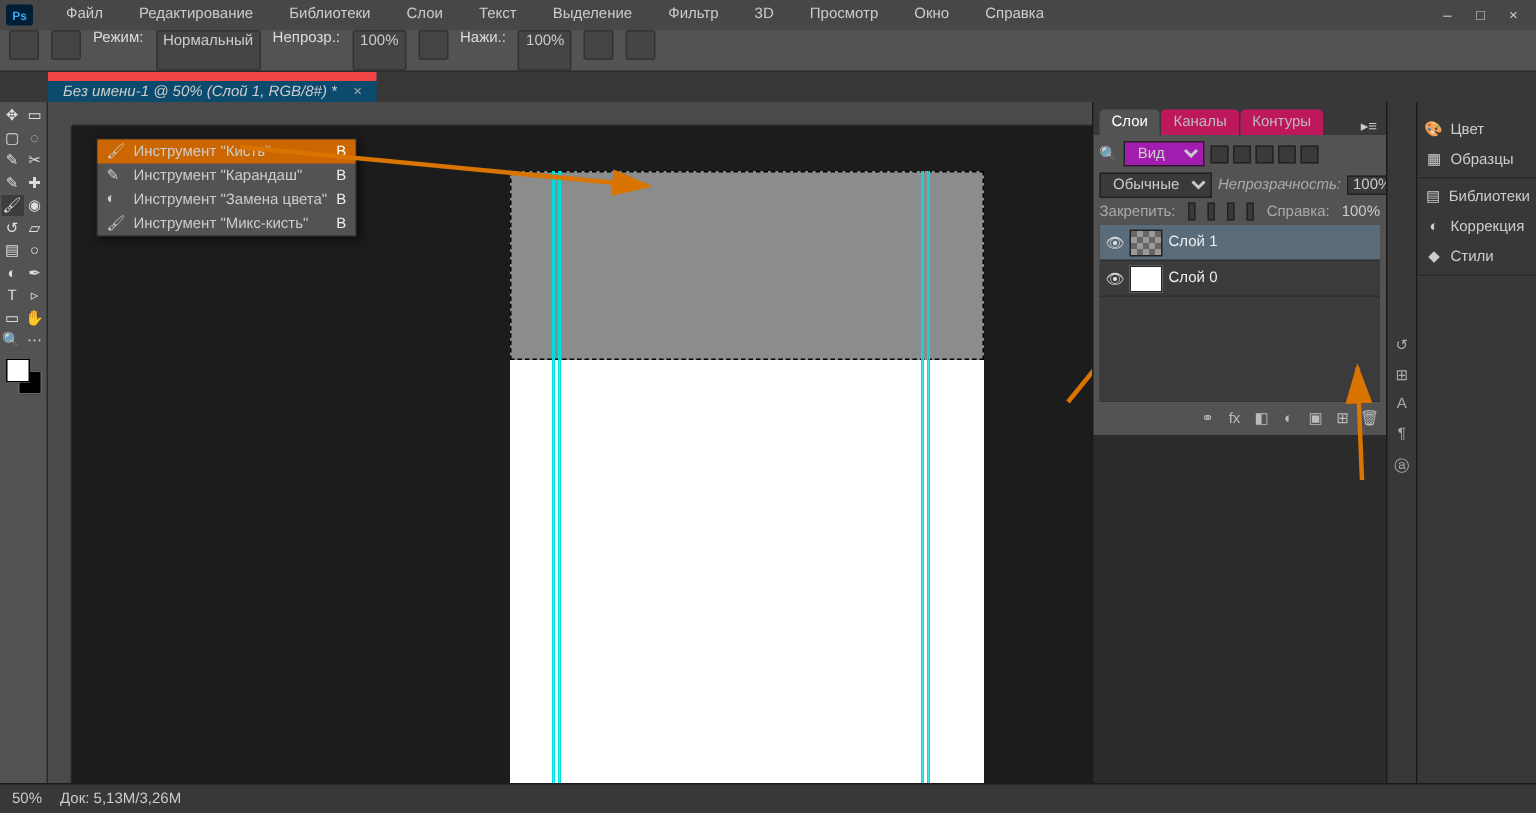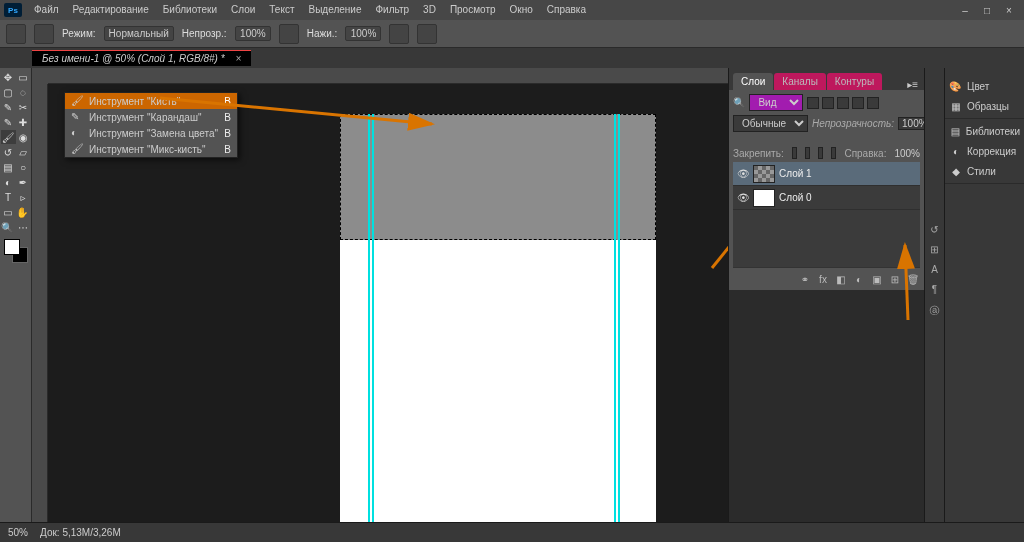--- a/index.html
+++ b/index.html
@@ -1,34 +1,34 @@
 <!DOCTYPE html>
 <html><head>
 <meta charset="utf-8">
 <style>
 * { margin: 0; padding: 0; box-sizing: border-box; font-family: "Segoe UI", Tahoma, sans-serif; font-size: 10px; color: #ccc; user-select: none; }
 html, body { width: 1024px; height: 542px; background: #1e1e1e; overflow: hidden; }
 
 
-.menubar { height: 20px; background: #474747; display: flex; align-items: center; padding-left: 4px; gap: 2px; }
+.menubar { height: 20px; background: #474747; display: flex; align-items: center; padding-left: 4px; gap: 12px; }
 .ps-logo { width: 18px; height: 14px; background: #001e36; color: #31a8ff; font-weight: bold; font-size: 8px; display: flex; align-items: center; justify-content: center; border-radius: 2px; margin-right: 4px; }
 .menubar-item { padding: 0 6px; line-height: 20px; cursor: default; }
 .window-controls { margin-left: auto; display: flex; gap: 8px; padding-right: 8px; }
 .window-controls span { width: 14px; text-align: center; cursor: default; }
 
 
-.optionsbar { height: 28px; background: #535353; display: flex; align-items: center; padding: 0 6px; gap: 8px; border-bottom: 1px solid #2a2a2a; }
+.optionsbar { height: 28px; background: #535353; display: flex; padding: 0 6px; gap: 8px; border-bottom: 1px solid #2a2a2a; }
 .opt-icon { width: 20px; height: 20px; background: #444; border: 1px solid #333; border-radius: 2px; }
 .opt-label { color: #ddd; }
 .opt-select { background: #444; border: 1px solid #333; padding: 1px 4px; border-radius: 2px; }
 .opt-input { background: #444; border: 1px solid #333; padding: 1px 4px; width: 36px; text-align: right; border-radius: 2px; }
 
 
 .doctab-strip { height: 20px; background: #383838; display: flex; align-items: center; padding-left: 32px; }
-.doctab { background: #000000; padding: 2px 10px; font-style: italic; color: #fff; border-top: 1px solid #ef4444; }
+.doctab { background: #0c4a6e; padding: 2px 10px; font-style: italic; color: #fff; border-top: 6px solid #ef4444; }
 .doctab .close { margin-left: 8px; color: #aaa; }
 
 
 .main { display: flex; height: calc(542px - 20px - 28px - 20px - 20px); }
 .toolbox { width: 32px; background: #535353; display: flex; flex-direction: column; align-items: center; padding-top: 2px; gap: 1px; border-right: 1px solid #2a2a2a; }
 .tool { width: 14px; height: 14px; display: flex; align-items: center; justify-content: center; font-size: 10px; cursor: default; color: #ddd; }
 .tool-row { width: 30px; display: flex; }
 .tool-row .tool { flex: 1; }
 .tool.active { background: #3d3d3d; }
 .swatches { width: 24px; height: 24px; position: relative; margin-top: 4px; }
@@ -59,21 +59,21 @@
 .right-col { width: 196px; background: #2b2b2b; border-left: 1px solid #1a1a1a; display: flex; flex-direction: column; }
 .panel-tabs { height: 22px; background: #383838; display: flex; align-items: flex-end; padding-left: 4px; gap: 1px; }
 .panel-tab { padding: 3px 8px; background: #be185d; border-top-left-radius: 3px; border-top-right-radius: 3px; color: #bbb; }
 .panel-tab.active { background: #535353; color: #fff; }
 .panel-tabs .menu { margin-left: auto; padding: 0 6px; cursor: default; }
 .layers-panel { background: #535353; padding: 4px; height: 200px; display: flex; flex-direction: column; }
 .layer-search { display: flex; align-items: center; gap: 4px; margin-bottom: 4px; }
 .layer-search select { background: #a21caf; border: 1px solid #222; color: #ccc; padding: 1px 4px; flex: 0 0 54px; }
 .layer-filter-icons { display: flex; gap: 3px; }
 .layer-filter-icons span { width: 12px; height: 12px; border: 1px solid #222; background: #3a3a3a; }
-.blend-row { display: flex; align-items: center; gap: 4px; margin-bottom: 15px; }
+.blend-row { display: flex; align-items: center; gap: 4px; margin-bottom: 3px; }
 .blend-row select { background: #3a3a3a; border: 1px solid #222; color: #ccc; padding: 1px 4px; flex: 0 0 70px; }
 .blend-row .lbl { color: #aaa; font-style: italic; }
 .blend-row .val { background: #3a3a3a; border: 1px solid #222; padding: 0 3px; }
 .lock-row { display: flex; align-items: center; gap: 8px; margin-bottom: 3px; }
 .lock-row .lbl { color: #aaa; }
 .lock-row span.ic { width: 12px; height: 12px; border: 1px solid #222; background: #3a3a3a; }
 .layer-list { flex: 1; background: #3b3b3b; overflow: auto; }
 .layer-item { display: flex; align-items: center; height: 24px; padding: 2px 4px; gap: 4px; border-bottom: 1px solid #2f2f2f; }
 .layer-item.active { background: #5a6b7a; }
 .eye { width: 12px; height: 12px; color: #ddd; text-align: center; }

